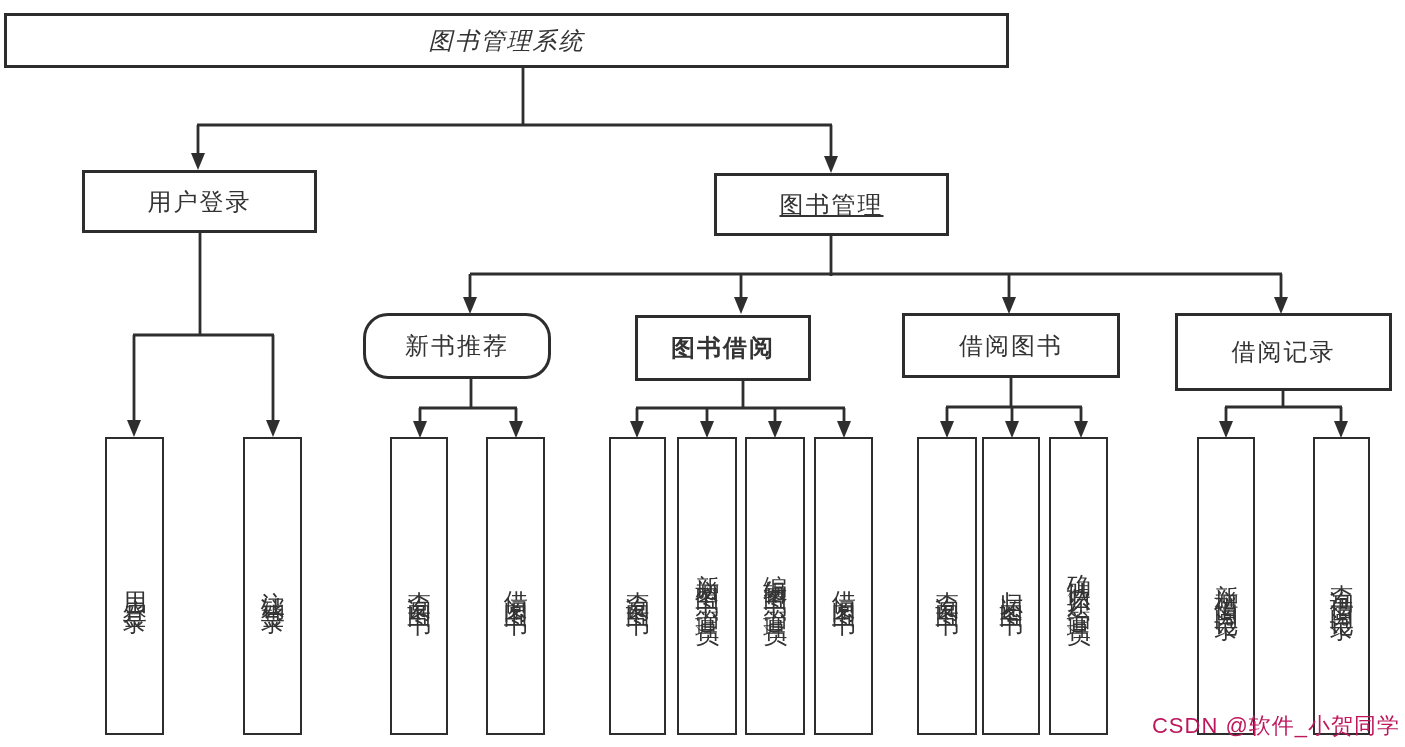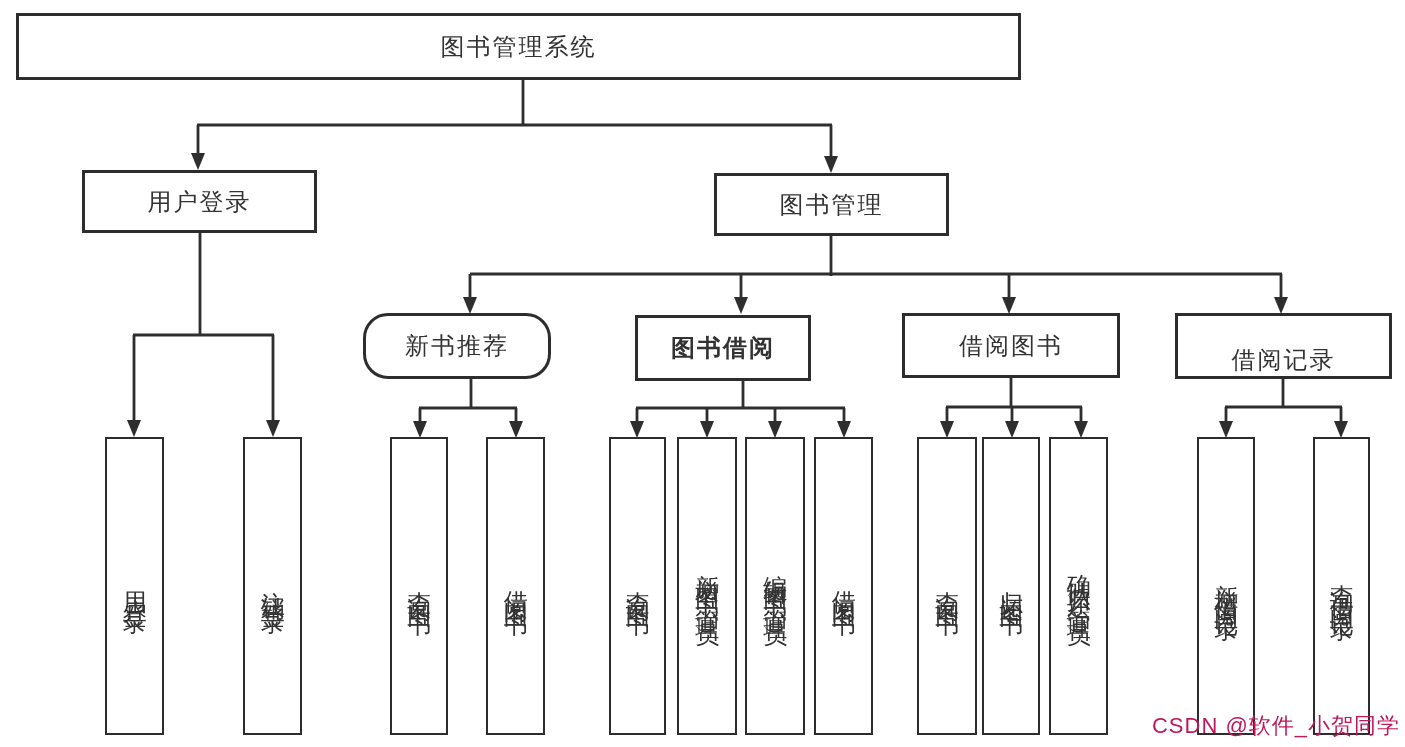--- a/index.html
+++ b/index.html
@@ -19,27 +19,27 @@
     position:absolute;box-sizing:border-box;background:#ffffff;
     border:2.5px solid #2d2d2d;display:flex;align-items:center;justify-content:center;
     top:437px;height:298px;z-index:1;
   }
   .vlabel{
     writing-mode:vertical-rl;text-orientation:mixed;
     font-size:24px;letter-spacing:7px;line-height:1.18;
     color:#333333;white-space:nowrap;
   }
   
-  .n-root{left:16px;top:13px;width:1005px;height:67px;}
+  .n-root{left:4px;top:13px;width:1005px;height:55px;font-style:italic;}
   .n-login{left:82px;top:170px;width:235px;height:63px;}
-  .n-mgmt{left:714px;top:173px;width:235px;height:63px;}
+  .n-mgmt{left:714px;top:173px;width:235px;height:63px;text-decoration:underline;}
   .n-l3-1{left:363px;top:313px;width:188px;height:66px;border-radius:25px;}
   .n-l3-2{left:635px;top:315px;width:176px;height:66px;font-weight:bold;}
   .n-l3-3{left:902px;top:313px;width:218px;height:65px;}
-  .n-l3-4{left:1175px;top:313px;width:217px;height:66px;align-items:flex-end;}
+  .n-l3-4{left:1175px;top:313px;width:217px;height:78px;}
   
   .v1{left:105px;width:59px;}
   .v2{left:243px;width:59px;}
   .v3{left:390px;width:58px;}
   .v4{left:486px;width:59px;}
   .v5{left:609px;width:57px;}
   .v6{left:677px;width:60px;}
   .v7{left:745px;width:60px;}
   .v8{left:814px;width:59px;}
   .v9{left:917px;width:60px;}

